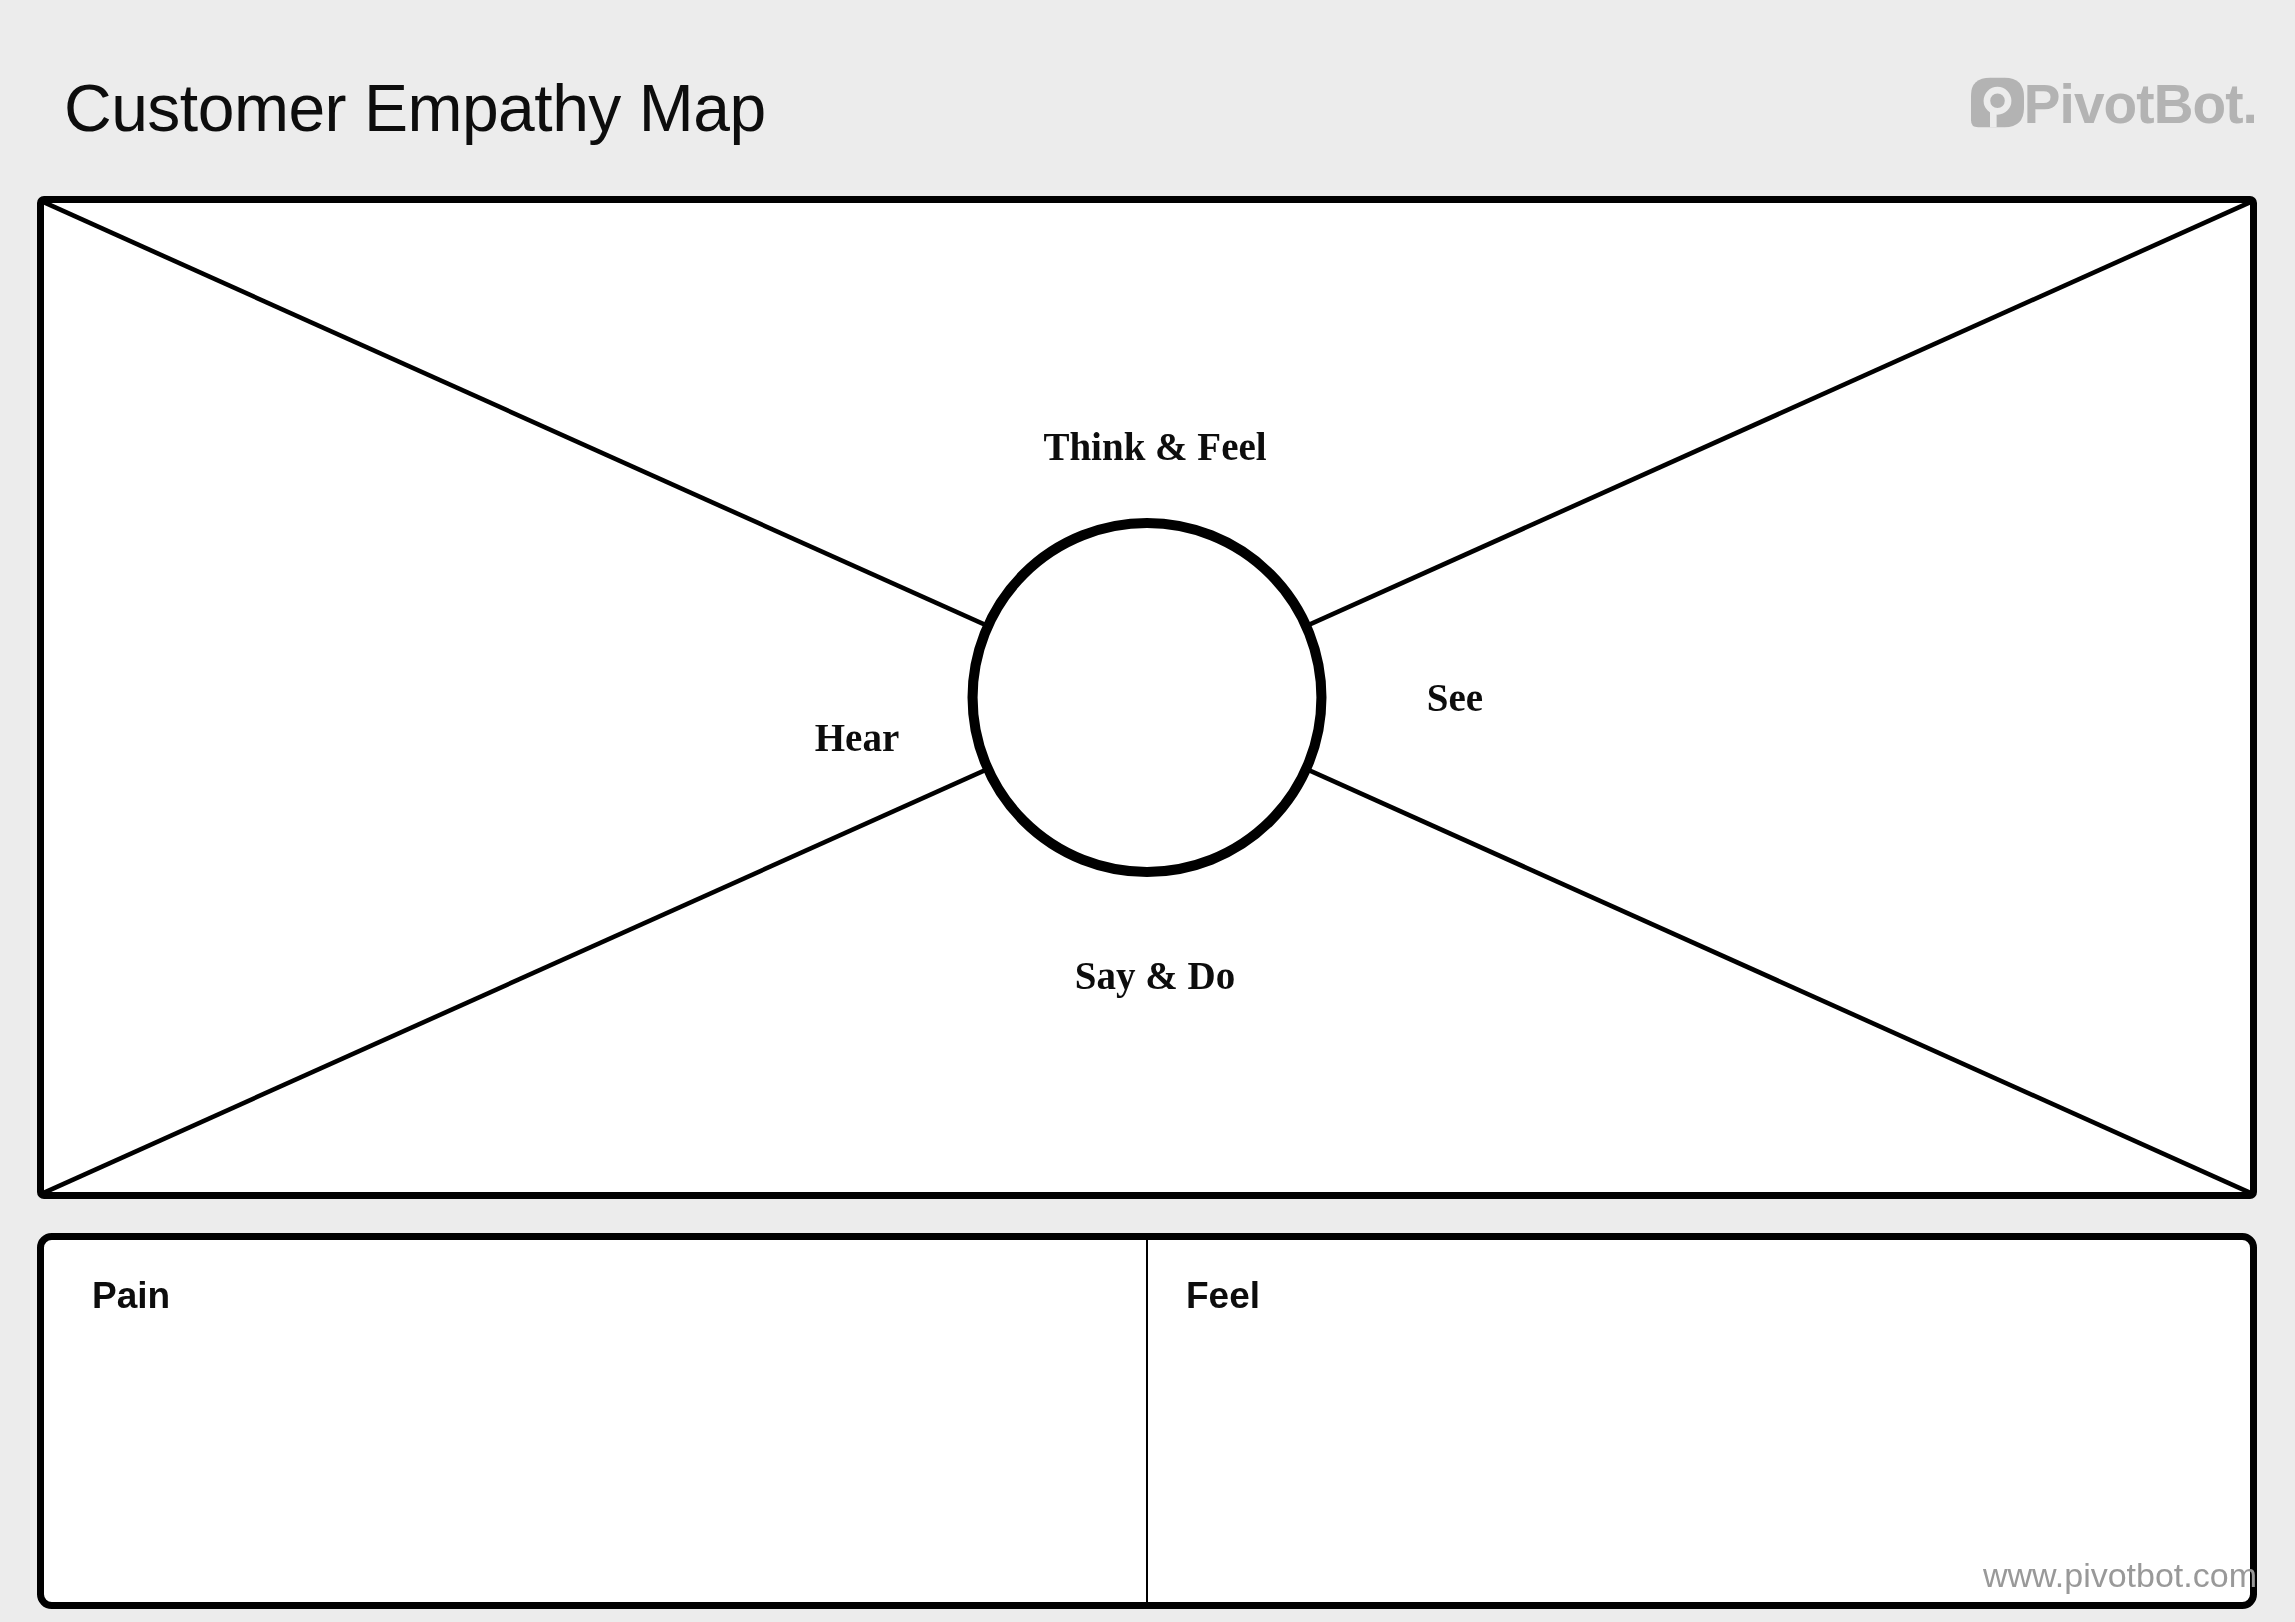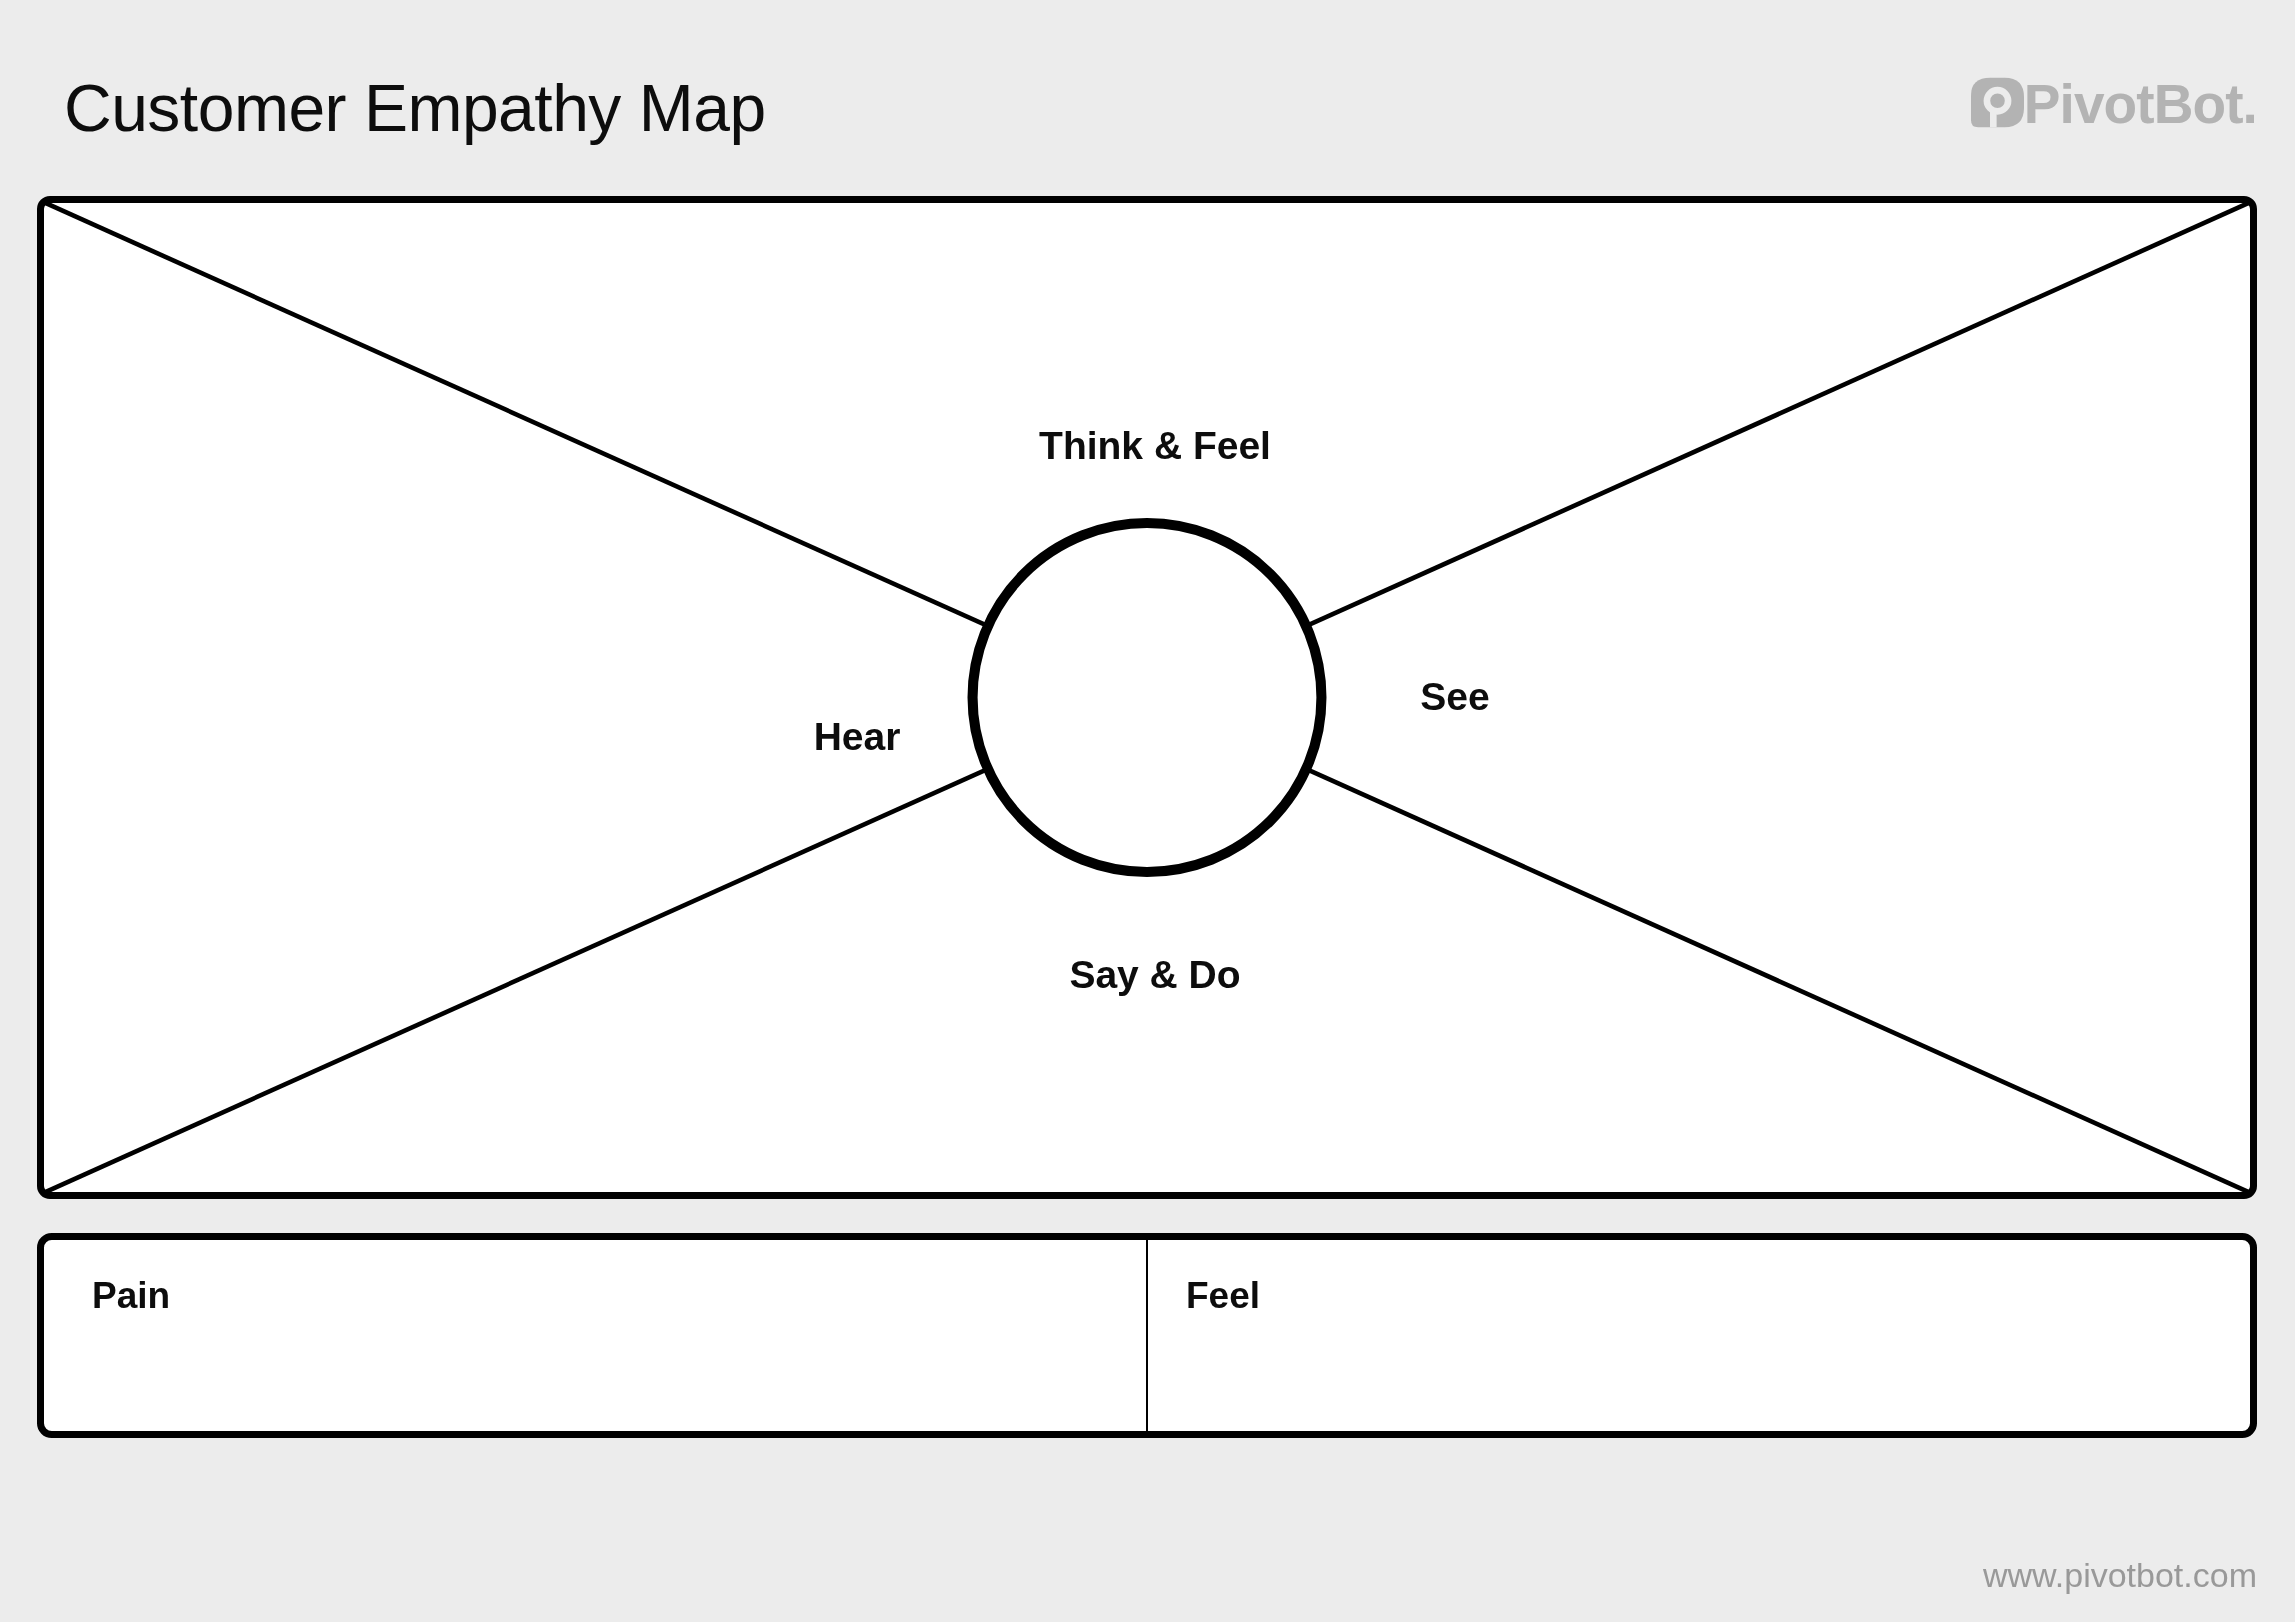--- a/index.html
+++ b/index.html
@@ -58,21 +58,22 @@
 
   
   .map-panel {
     position: absolute;
     left: 37px;
     top: 196px;
     width: 2220px;
     height: 1003px;
     background: var(--panel);
     border: 7.3px solid var(--line);
-    border-radius: 13px;
+    border-radius: 7px;
+    font-family: Liberation Serif, serif;
   }
   .map-svg {
     position: absolute;
     left: -7.3px;
     top: -7.3px;
     width: 2220px;
     height: 1003px;
   }
 
   .quadrant-label {
@@ -87,21 +88,21 @@
   .q-left   { left: 813px;  top: 504px; margin-top: 30px; }
   .q-right  { left: 1411px; top: 494px; }
   .q-bottom { left: 1111px; top: 759px; margin-top: 13px; }
 
   
   .pain-gain-panel {
     position: absolute;
     left: 37px;
     top: 1233px;
     width: 2220px;
-    height: 205px;
+    height: 376px;
     background: var(--panel);
     border: 7.3px solid var(--line);
     border-radius: 14.7px;
   }
   .pain-gain-divider {
     position: absolute;
     left: calc(50% - 1.4px);
     top: 0;
     width: 2.8px;
     height: 100%;

